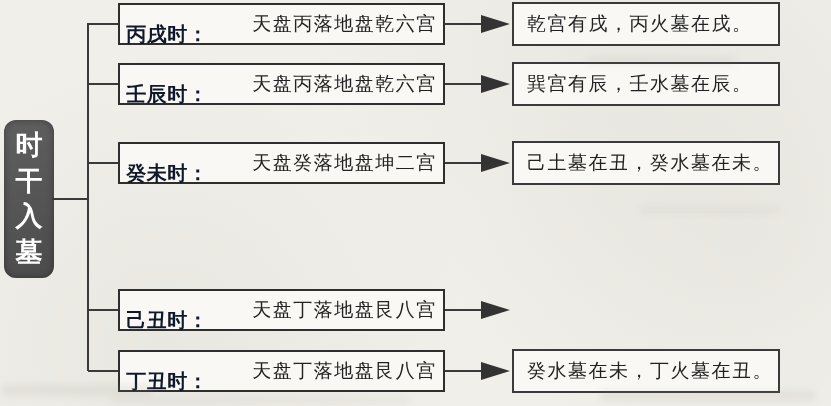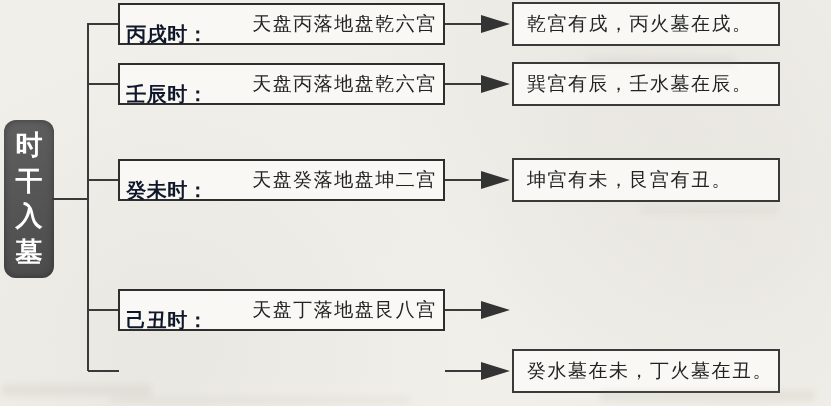--- a/index.html
+++ b/index.html
@@ -40,21 +40,21 @@
 
   
   .line { position: absolute; background: #3a3a3a; }
   .trunk { left: 87px; top: 23px; width: 2px; height: 348px; }
   .root-connector { left: 52px; top: 198px; width: 35px; height: 2px; }
 
   
   .row { position: absolute; left: 88px; width: 740px; height: 44px; }
   .row-1 { top: 2px; }
   .row-2 { top: 62px; padding-left: 28px; }
-  .row-3 { top: 158px; }
+  .row-3 { top: 141px; }
   .row-4 { top: 212px; }
   .row-5 { top: 288px; }
   .row-6 { top: 349px; }
 
   .branch { position: absolute; left: 0; top: 21px; width: 31px; height: 2px; background: #3a3a3a; }
 
   .mid-box {
     position: absolute;
     left: 30px; top: 1px;
     width: 327px; height: 42px;
@@ -165,37 +165,41 @@
 
   <div class="row row-3">
     <div class="branch"></div>
     <div class="mid-box">
       <span class="hour-label">癸未时：</span>
       <span class="placement-text">天盘癸落地盘坤二宫</span>
     </div>
     <div class="arrow-line"></div>
     <div class="arrow-head"></div>
     <div class="result-box">
-      <span class="result-text">坤宫有未，艮宫有丑。</span>
+      <span class="result-text">己土墓在丑，癸水墓在未。</span>
     </div>
   </div>
 
 
   <div class="row row-5">
     <div class="branch"></div>
     <div class="mid-box">
       <span class="hour-label">己丑时：</span>
       <span class="placement-text">天盘丁落地盘艮八宫</span>
     </div>
     <div class="arrow-line"></div>
     <div class="arrow-head"></div>
   </div>
 
   <div class="row row-6">
     <div class="branch"></div>
+    <div class="mid-box">
+      <span class="hour-label">丁丑时：</span>
+      <span class="placement-text">天盘丁落地盘艮八宫</span>
+    </div>
     <div class="arrow-line"></div>
     <div class="arrow-head"></div>
     <div class="result-box">
       <span class="result-text">癸水墓在未，丁火墓在丑。</span>
     </div>
   </div>
 
   <div class="bleed bleed-1"></div>
   <div class="bleed bleed-2"></div>
   <div class="bleed bleed-3"></div>

